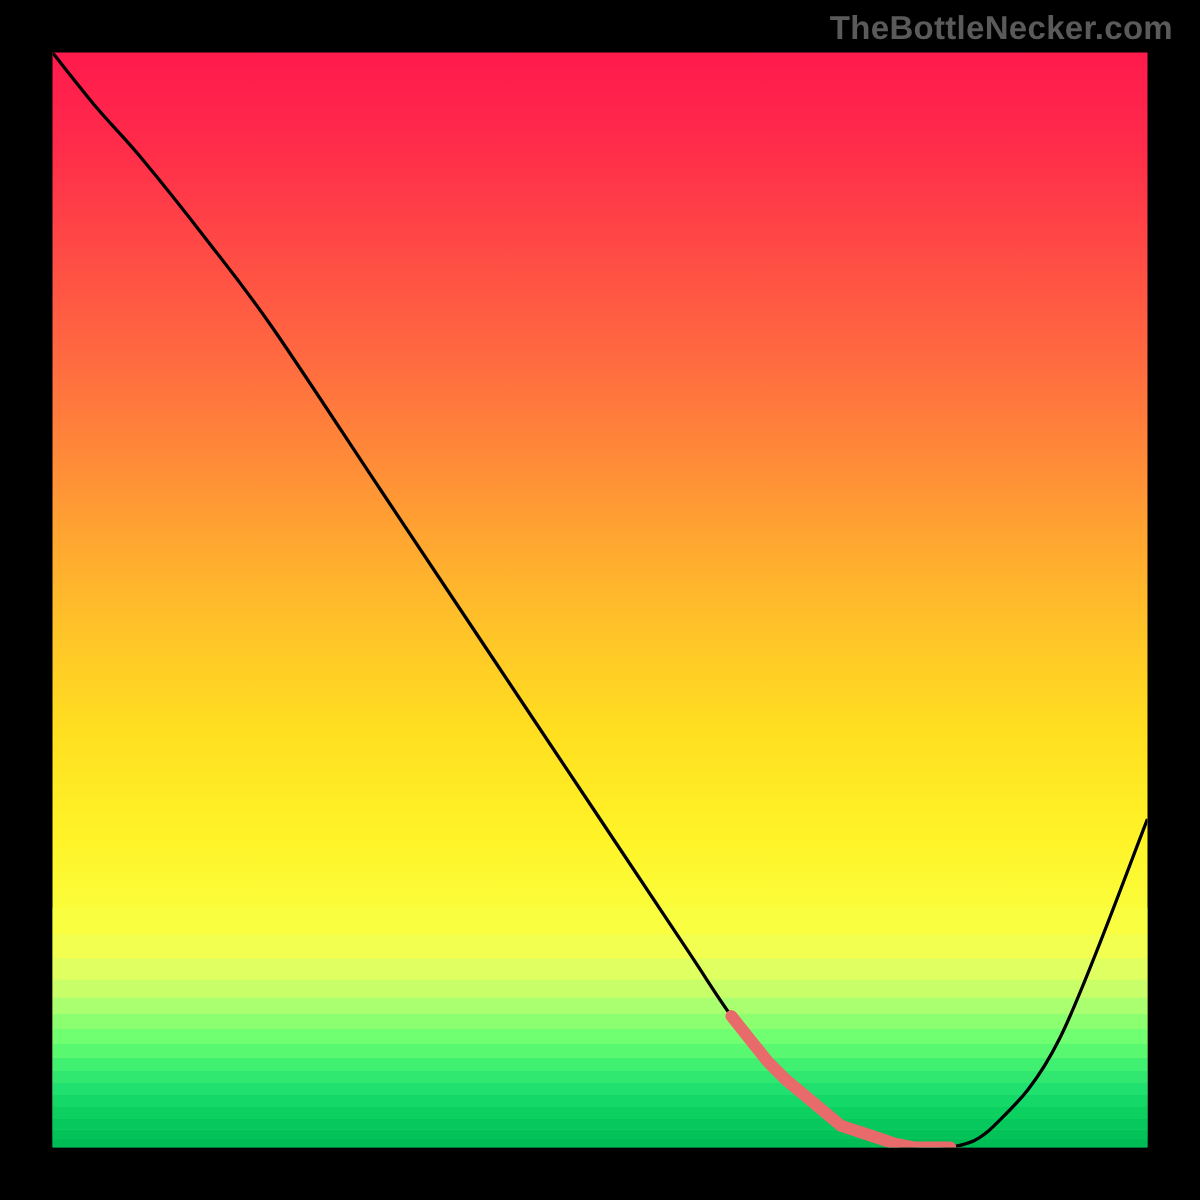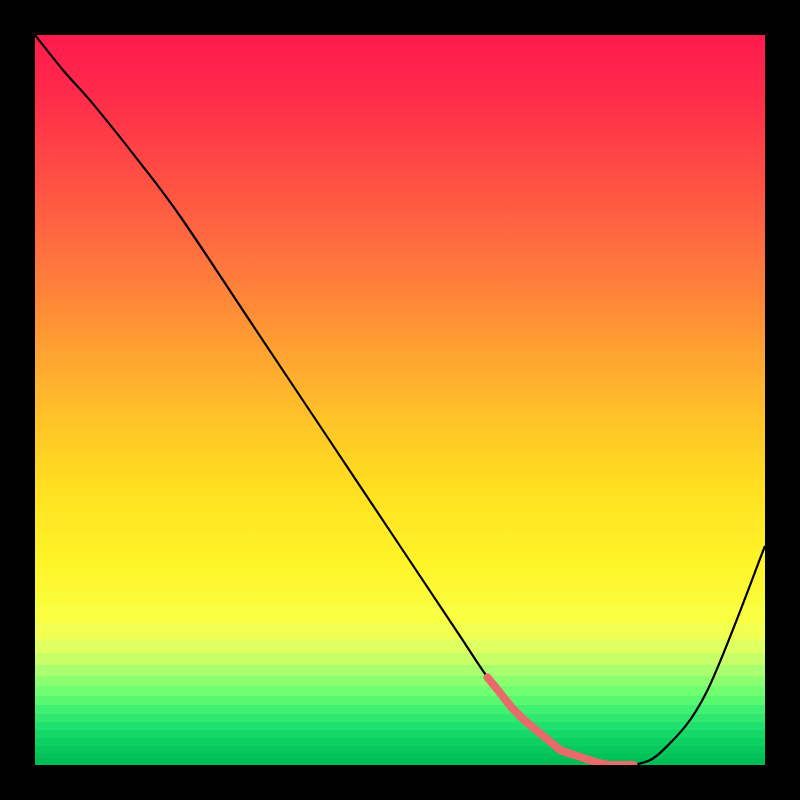--- a/index.html
+++ b/index.html
@@ -91,13 +91,14 @@
       <rect x="0" y="148" width="730" height="6" fill="#02c258"></rect>
       <rect x="0" y="154" width="730" height="6" fill="#00bc54"></rect>
     </svg>
 
     <svg class="curve" viewBox="0 0 730 730" preserveAspectRatio="none">
       <path id="curve-path" d="M 0,0 C 4.866666666666666,6.083333333333333 19.46666666666667,24.941666666666663 29.2,36.5 C 38.93333333333333,48.05833333333334 46.233333333333334,54.75000000000002 58.4,69.35000000000002 C 70.56666666666666,83.95000000000003 87.60000000000001,105.24166666666669 102.2,124.10000000000002 C 116.8,142.95833333333334 126.53333333333333,154.51666666666668 146,182.5 C 165.46666666666667,210.48333333333332 194.66666666666666,255.5 219,292 C 243.33333333333334,328.5 267.6666666666667,365 292,401.5 C 316.3333333333333,438 343.1,478.15 365,511 C 386.9,543.85 408.79999999999995,576.7 423.4,598.6 C 438,620.5 442.8666666666667,629.0166666666667 452.6,642.4 C 462.33333333333337,655.7833333333333 469.6333333333333,666.7333333333333 481.8,678.9 C 493.9666666666667,691.0666666666666 511,706.8833333333333 525.6,715.4 C 540.2,723.9166666666666 557.2333333333333,727.5666666666666 569.4,730 C 581.5666666666666,732.4333333333334 588.8666666666666,732.4333333333334 598.5999999999999,730 C 608.3333333333333,727.5666666666666 615.6333333333332,727.5666666666666 627.8,715.4 C 639.9666666666667,703.2333333333333 654.5666666666667,691.0666666666666 671.6,657 C 688.6333333333333,622.9333333333334 720.2666666666667,535.3333333333334 730,511" fill="none" stroke="#000" stroke-width="2.2"></path>
       <path id="curve-highlight" d="M 452.6,642.4 L 464.7666666666666,657.6083333333333 L 476.93333333333334,672.8166666666666 L 489.1,684.9833333333333 L 501.2666666666667,695.1222222222223 L 513.4333333333333,705.2611111111111 L 525.6,715.4 L 537.7666666666667,719.4555555555555 L 549.9333333333333,723.5111111111111 L 562.1,727.5666666666667 L 574.2666666666668,730 L 586.4333333333333,730 L 598.5999999999999,730" fill="none" stroke="#e86a6a" stroke-width="8" stroke-linecap="round"></path>
     </svg>
   </div>
 
+  <div class="watermark">TheBottleNecker.com</div>
 </div>
 
 </body></html>

